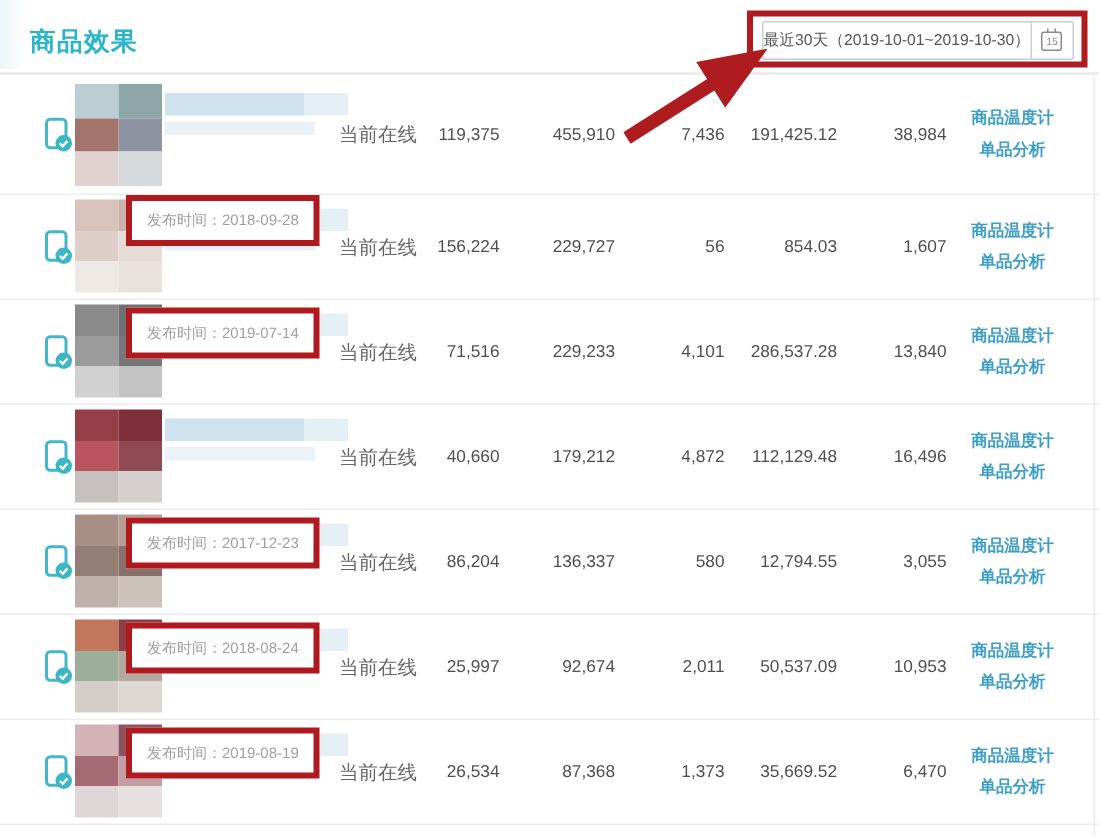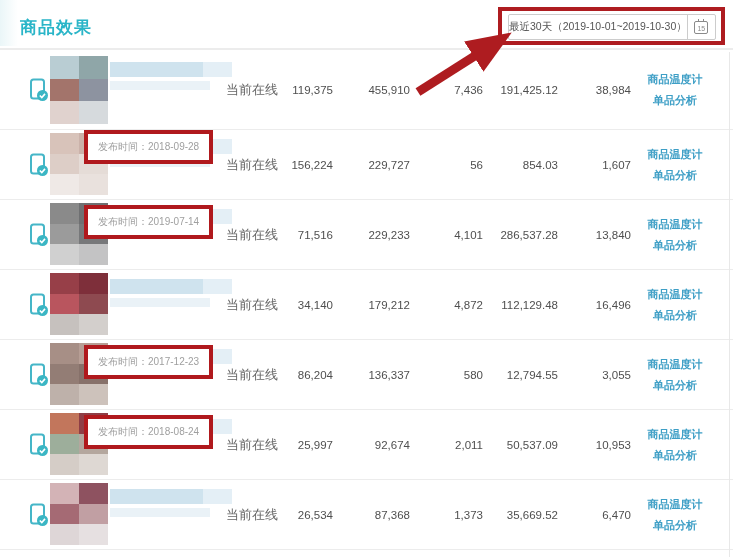--- a/index.html
+++ b/index.html
@@ -189,21 +189,21 @@
           <div style="background: rgb(142, 74, 80);"></div>
           <div style="background: rgb(198, 193, 190);"></div>
           <div style="background: rgb(211, 207, 204);"></div>
         </div>
       <div class="tbar"></div>
       <div class="tbar2"></div>
       <div class="pubbox">
         <span class="pubtext">发布时间：2017-12-23</span>
       </div>
       <div class="status">当前在线</div>
-      <div class="num c1">34,140</div>
+      <div class="num c1">40,660</div>
       <div class="num c2">179,212</div>
       <div class="num c3">4,872</div>
       <div class="num c4">112,129.48</div>
       <div class="num c5">16,496</div>
       <div class="links">
         <a class="lnk">商品温度计</a>
         <a class="lnk">单品分析</a>
       </div>
     </div>
 
@@ -247,20 +247,23 @@
       <div class="mosaic">
           <div style="background: rgb(194, 118, 92);"></div>
           <div style="background: rgb(143, 62, 70);"></div>
           <div style="background: rgb(157, 174, 155);"></div>
           <div style="background: rgb(180, 167, 158);"></div>
           <div style="background: rgb(213, 205, 199);"></div>
           <div style="background: rgb(222, 216, 211);"></div>
         </div>
       <div class="tbar"></div>
       <div class="tbar2"></div>
+      <div class="pubbox">
+        <span class="pubtext">发布时间：2019-08-19</span>
+      </div>
       <div class="status">当前在线</div>
       <div class="num c1">25,997</div>
       <div class="num c2">92,674</div>
       <div class="num c3">2,011</div>
       <div class="num c4">50,537.09</div>
       <div class="num c5">10,953</div>
       <div class="links">
         <a class="lnk">商品温度计</a>
         <a class="lnk">单品分析</a>
       </div>

